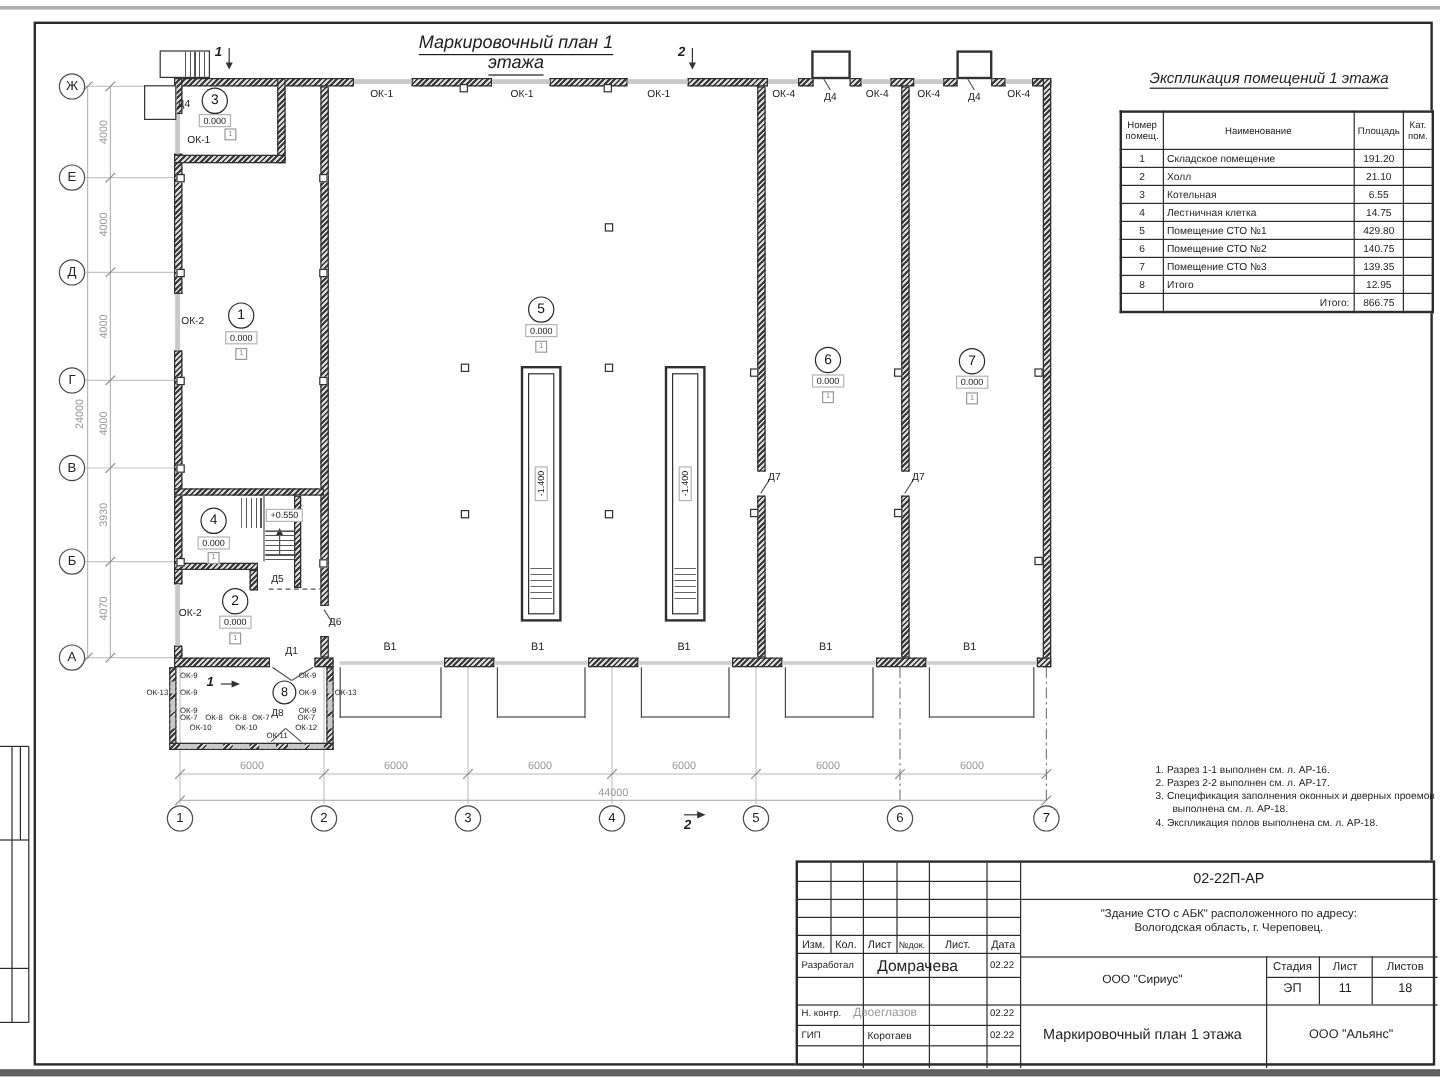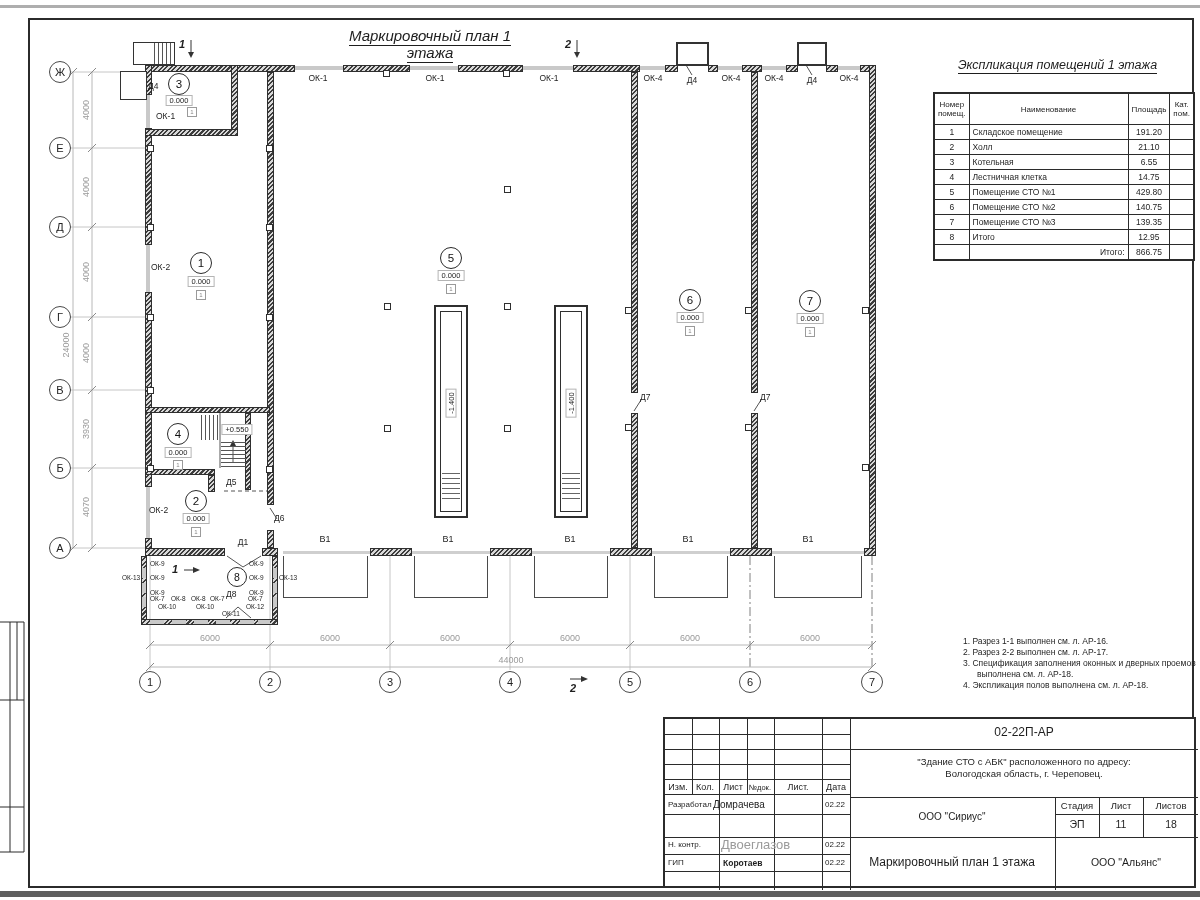--- a/index.html
+++ b/index.html
@@ -568,23 +568,23 @@
     <div class="tbt-c" style="left:506px;top:100px;font-size:10.5px;">18</div>
     <div class="tbt-c" style="left:287px;top:138px;font-size:12px;">Маркировочный план 1 этажа</div>
     <div class="tbt-c" style="left:461px;top:138px;font-size:10.5px;">ООО "Альянс"</div>
     <div class="tbt-c" style="left:13px;top:63px;font-size:9px;">Изм.</div>
     <div class="tbt-c" style="left:40px;top:63px;font-size:9px;">Кол.</div>
     <div class="tbt-c" style="left:68px;top:63px;font-size:9px;">Лист</div>
     <div class="tbt-c" style="left:95px;top:64px;font-size:7.5px;">№док.</div>
     <div class="tbt-c" style="left:133px;top:63px;font-size:9px;">Лист.</div>
     <div class="tbt-c" style="left:171px;top:63px;font-size:9px;">Дата</div>
     <div class="tbt" style="left:3px;top:81px;font-size:8px;">Разработал</div>
-    <div class="tbt" style="left:48px;top:81px;font-size:10px;">Домрачева</div>
+    <div class="tbt" style="left:66px;top:81px;font-size:13px;">Домрачева</div>
     <div class="tbt" style="left:160px;top:81px;font-size:8px;">02.22</div>
     <div class="tbt" style="left:3px;top:121px;font-size:8px;">Н. контр.</div>
-    <div class="tbt" style="left:56px;top:121px;font-size:13px;color:#9a9a9a;">Двоеглазов</div>
+    <div class="tbt" style="left:46px;top:121px;font-size:10px;color:#9a9a9a;">Двоеглазов</div>
     <div class="tbt" style="left:160px;top:121px;font-size:8px;">02.22</div>
     <div class="tbt" style="left:3px;top:139px;font-size:8px;">ГИП</div>
-    <div class="tbt" style="left:58px;top:139px;font-size:8.5px;font-weight:bold;">Коротаев</div>
+    <div class="tbt" style="left:58px;top:139px;font-size:8.5px;">Коротаев</div>
     <div class="tbt" style="left:160px;top:139px;font-size:8px;">02.22</div>
   </div>
 
 </div>
 
 </body></html>

